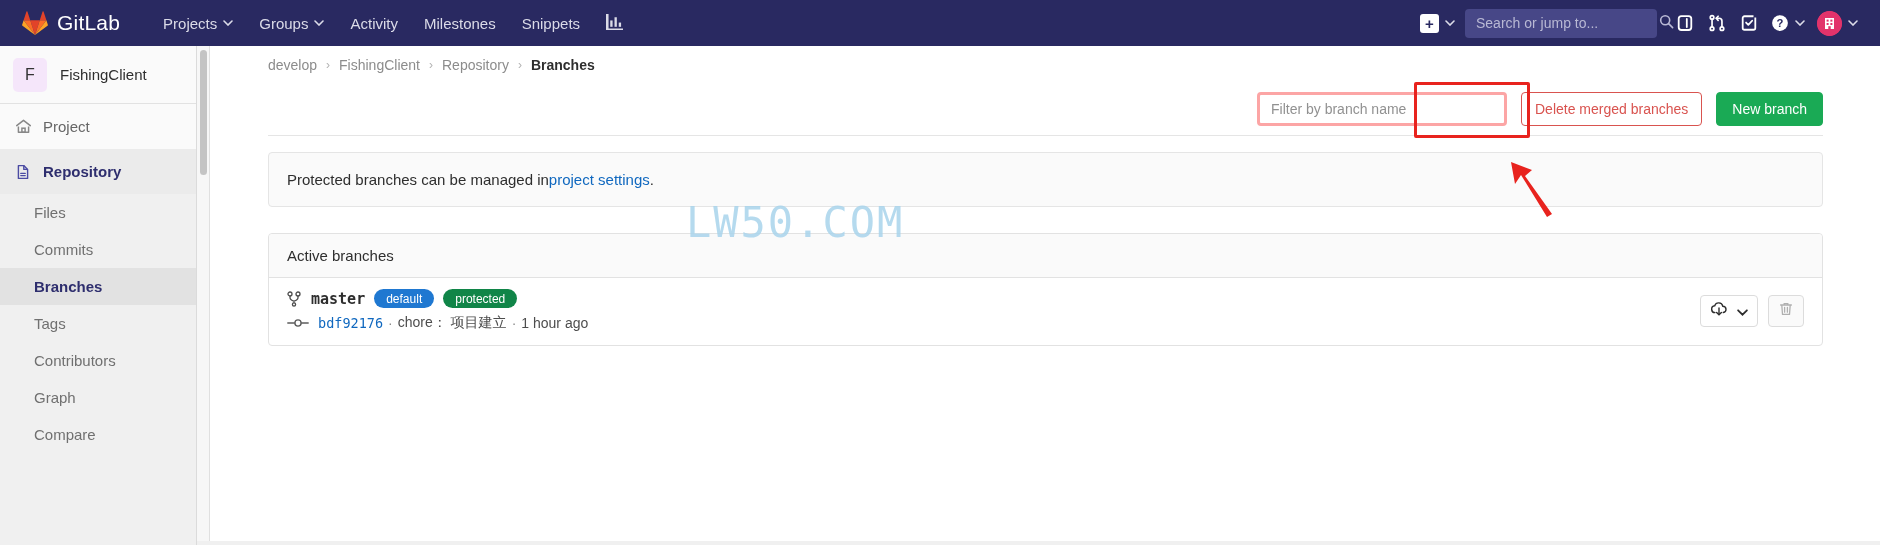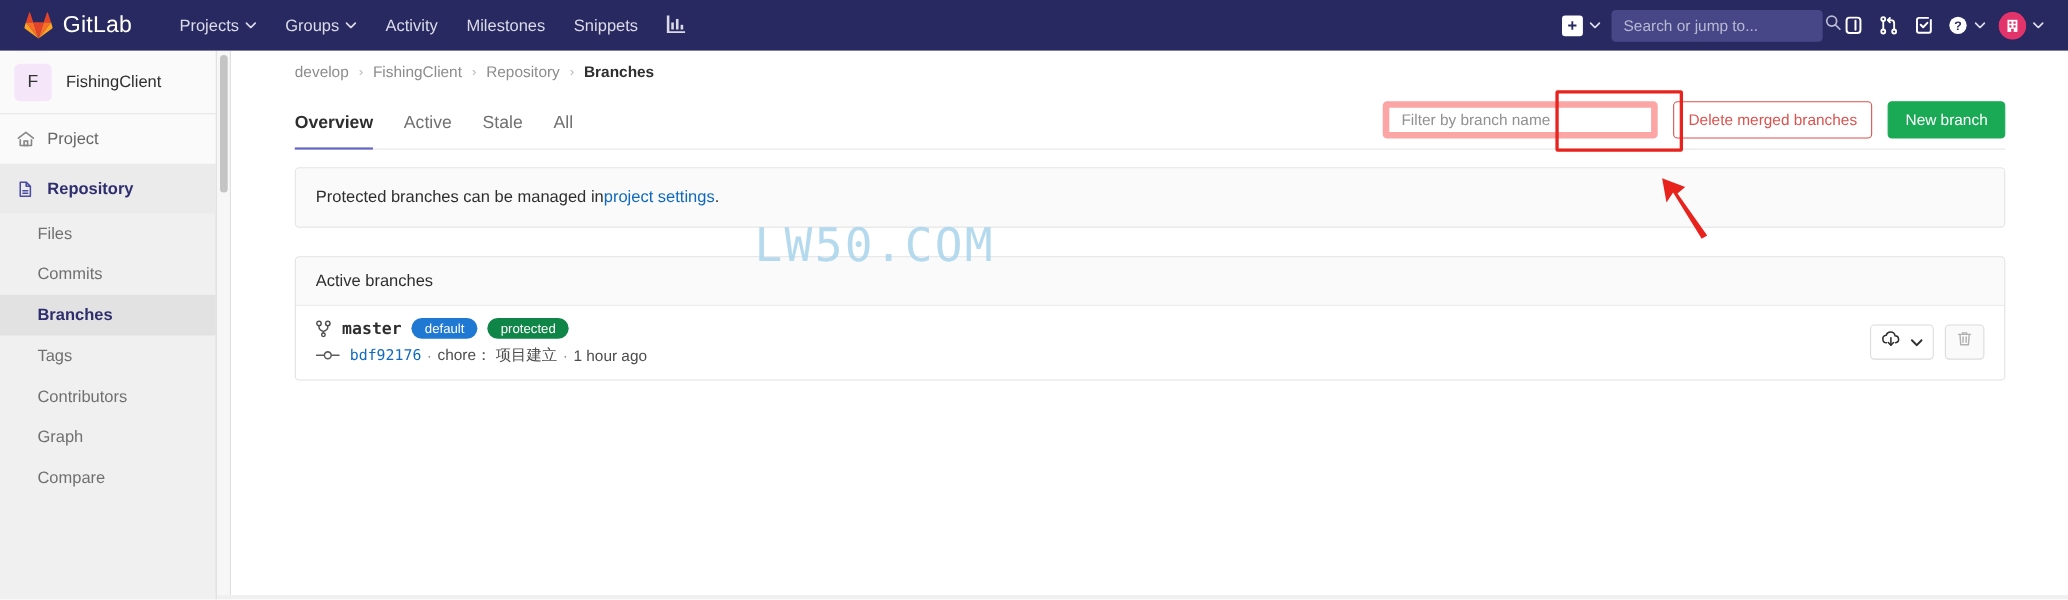--- a/index.html
+++ b/index.html
@@ -123,21 +123,21 @@
   .tab:first-child { padding-left:0; }
   .tab.active { color:#2e2e2e; font-weight:bold; }
   .tab.active::after {
     content:""; position:absolute; left:0; right:12px; bottom:-1px;
     height:2px; background:#6666c4;
   }
   .tabrow-right {
     margin-left:auto; display:flex; align-items:center; gap:14px; padding-bottom:9px;
   }
   .filter-input {
-    width:250px; height:34px; border:6px solid #fca5a5; border-radius:4px;
+    width:250px; height:34px; border:3px solid #fca5a5; border-radius:4px;
     padding:0 11px; font-size:14px; color:#333; outline:none;
     font-family:"Liberation Sans", sans-serif; background:#fff;
   }
   .filter-input::placeholder { color:#919191; }
   .btn {
     height:34px; border-radius:4px; font-size:14px; cursor:pointer;
     display:flex; align-items:center; justify-content:center;
     font-family:"Liberation Sans", sans-serif; white-space:nowrap;
   }
   .btn-danger-outline {
@@ -384,26 +384,20 @@
       <a>develop</a>
       <span class="bc-sep">›</span>
       <a>FishingClient</a>
       <span class="bc-sep">›</span>
       <a>Repository</a>
       <span class="bc-sep">›</span>
       <span class="cur">Branches</span>
     </div>
 
     <div class="tabrow">
-      <div class="tabs">
-        <div class="tab active">Overview</div>
-        <div class="tab">Active</div>
-        <div class="tab">Stale</div>
-        <div class="tab">All</div>
-      </div>
       <div class="tabrow-right">
         <input class="filter-input" type="text" placeholder="Filter by branch name" style="">
         <div class="btn btn-danger-outline">Delete merged branches</div>
         <div class="btn btn-success">New branch</div>
       </div>
     </div>
 
     <div class="notice">
       <span>Protected branches can be managed in </span>
       <a>project settings</a>

